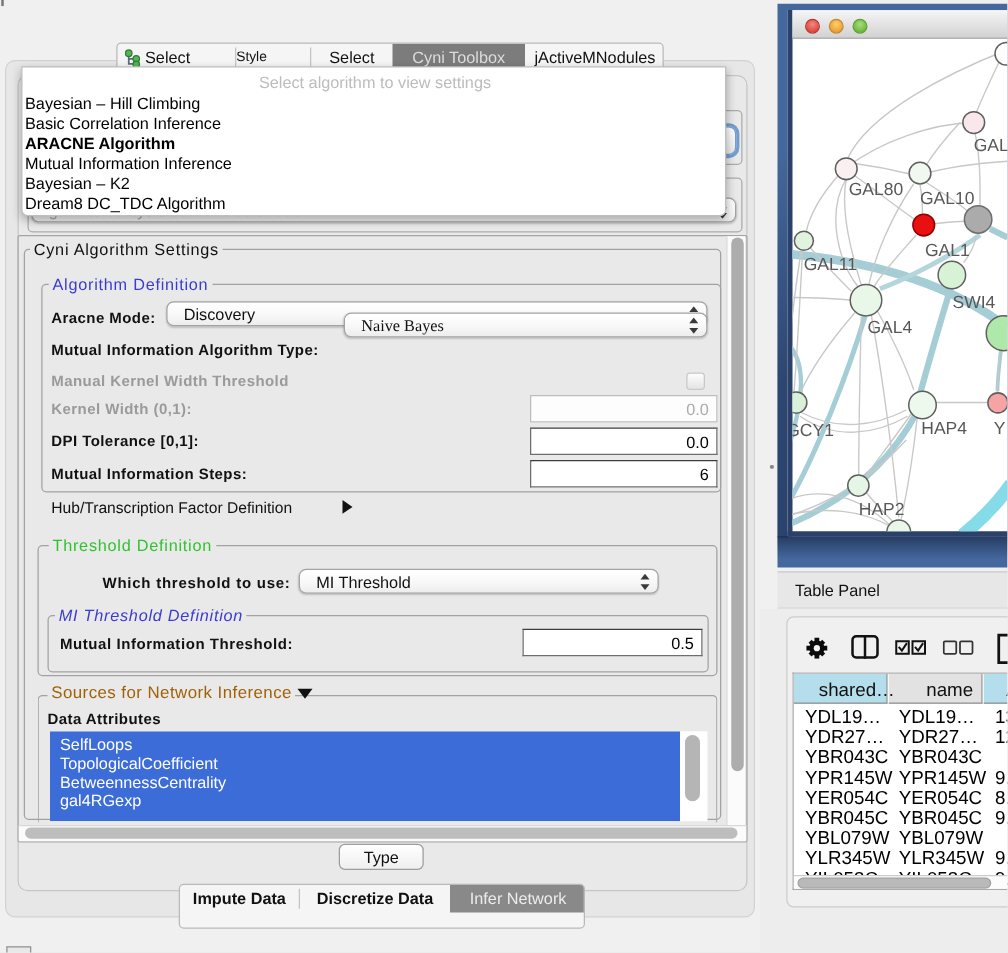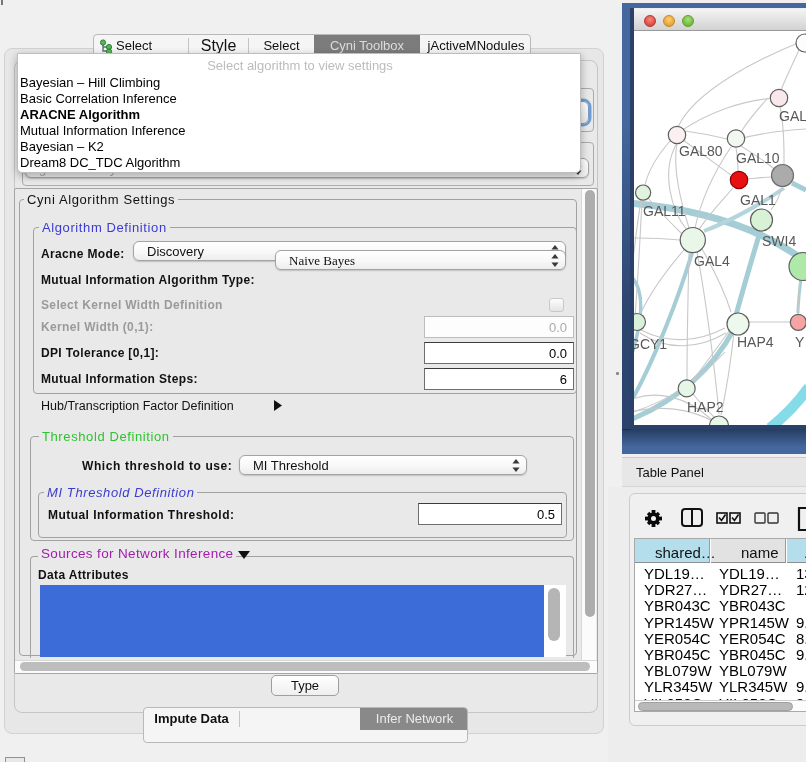--- a/index.html
+++ b/index.html
@@ -33,21 +33,21 @@
   <div class="abs" style="left:94px;top:3px;width:1px;height:17px;background:#C4C4C4;"></div>
   <div class="abs" style="left:154px;top:3px;width:1px;height:17px;background:#C4C4C4;"></div>
   <div class="abs" style="left:220px;top:0;width:106px;height:23px;background:#7C7C7C;"></div>
   <svg class="abs" style="left:6px;top:4px;" width="14" height="15" viewBox="0 0 14 15">
     <path d="M3 4 L3 12 L8 12 M3 8 L8 8" stroke="#5A6B7A" stroke-width="1.4" fill="none"></path>
     <circle cx="3" cy="3.5" r="2.6" fill="#57B457" stroke="#2E7D32" stroke-width="1"></circle>
     <circle cx="9" cy="8" r="2.6" fill="#57B457" stroke="#2E7D32" stroke-width="1"></circle>
     <circle cx="9" cy="12.5" r="2.6" fill="#57B457" stroke="#2E7D32" stroke-width="1"></circle>
   </svg>
   <div class="abs" style="left:22px;top:0;width:72px;height:23px;line-height:22px;font-size:13px;color:#111;">Select</div>
-  <div class="abs" style="left:95px;top:0;width:59px;height:23px;line-height:22px;font-size:16px;color:#111;text-align:center;">Style</div>
+  <div class="abs" style="left:95px;top:0;width:59px;height:23px;line-height:22px;font-size:11px;color:#111;">Style</div>
   <div class="abs" style="left:155px;top:0;width:65px;height:23px;line-height:22px;font-size:13px;color:#111;text-align:center;">Select</div>
   <div class="abs" style="left:220px;top:0;width:106px;height:23px;line-height:22px;font-size:13px;color:#DCDCDC;text-align:center;">Cyni Toolbox</div>
   <div class="abs" style="left:326px;top:0;width:112px;height:23px;line-height:22px;font-size:13px;color:#111;text-align:center;">jActiveMNodules</div>
 </div>
 
 <div class="abs" style="left:22px;top:88px;width:572px;height:44px;border:1px solid #ABABAB;border-radius:4px;"></div>
 <div class="abs" style="left:22px;top:142px;width:572px;height:44px;border:1px solid #ABABAB;border-radius:4px;"></div>
 <div class="abs" style="left:25px;top:101px;width:564px;height:23px;border-radius:6px;background:linear-gradient(#FFF,#E9E9E9);box-shadow:0 0 0 2.5px rgba(98,150,210,0.9);border:1px solid #7A9CC8;"></div>
 <div class="combo" style="left:25px;top:158px;width:564px;">
   <div class="ctext" style="color:#AAA;">gal-filtered.cys that on default node</div>
@@ -80,21 +80,21 @@
     </svg>
 </div>
 <div class="abs blab" style="left:41px;top:273px;">Mutual Information Algorithm Type:</div>
 <div class="combo" style="left:275px;top:250px;width:291px;font-family:Liberation Serif, serif;">
   <div class="ctext">Naive Bayes</div>
     <svg style="position:absolute;right:6px;top:3px;" width="8" height="13" viewBox="0 0 8 13">
       <path d="M4 0 L7.6 4.6 L0.4 4.6 Z" fill="#3A3A3A"></path>
       <path d="M4 13 L7.6 8.4 L0.4 8.4 Z" fill="#3A3A3A"></path>
     </svg>
 </div>
-<div class="abs glab" style="left:41px;top:298px;">Select Kernel Width Definition</div>
+<div class="abs glab" style="left:41px;top:298px;">Manual Kernel Width Threshold</div>
 <div class="abs" style="left:549px;top:298px;width:15px;height:14px;background:linear-gradient(#FDFDFD,#E4E4E4);border:1px solid #C9C9C9;border-radius:3px;"></div>
 <div class="abs glab" style="left:41px;top:320px;">Kernel Width (0,1):</div>
 <div class="abs" style="left:424px;top:316px;width:150px;height:22px;background:#FDFDFD;border:1px solid #BDBDBD;">
   <div class="abs" style="right:6px;top:3px;font-size:13px;color:#ABABAB;">0.0</div>
 </div>
 <div class="abs blab" style="left:41px;top:346px;">DPI Tolerance [0,1]:</div>
 <div class="tfield" style="left:424px;top:342px;width:150px;">
     <div class="val">0.0</div>
   </div>
 <div class="abs blab" style="left:41px;top:372px;">Mutual Information Steps:</div>
@@ -118,36 +118,38 @@
     </svg>
 </div>
 <div class="grp" style="left:38px;top:492px;width:529px;height:46px;"></div>
 <div class="grptitle" style="left:44px;top:485px;color:#3B3BD0;font-style:italic;">MI Threshold Definition</div>
 <div class="abs blab" style="left:48px;top:508px;letter-spacing:0.45px;">Mutual Information Threshold:</div>
 <div class="tfield" style="left:418px;top:503px;width:144px;">
     <div class="val">0.5</div>
   </div>
 
 <div class="grp" style="left:30px;top:556px;width:544px;height:102px;border-bottom:none;border-bottom-left-radius:0;border-bottom-right-radius:0;"></div>
-<div class="grptitle" style="left:38px;top:546px;color:#a21caf;font-size:13.5px;letter-spacing:0.35px;">Sources for Network Inference</div>
+<div class="grptitle" style="left:38px;top:546px;color:#a16207;font-size:13.5px;letter-spacing:0.35px;">Sources for Network Inference</div>
 <svg class="abs" style="left:237px;top:550px;" width="14" height="10" viewBox="0 0 14 10">
     <path d="M1 1 L13 1 L7 9 Z" fill="#111"></path>
   </svg>
 <div class="abs blab" style="left:38px;top:568px;">Data Attributes</div>
 <div class="abs" style="left:40px;top:585px;width:526px;height:72px;background:#FFF;overflow:hidden;">
   <div class="abs" style="left:0;top:0;width:504px;height:72px;background:#3C6CD8;"></div>
+  <div class="abs" style="left:8px;top:3px;font-size:13px;color:#FFF;line-height:15px;">SelfLoops<br>TopologicalCoefficient<br>BetweennessCentrality<br>gal4RGexp</div>
   <div class="abs" style="left:508px;top:3px;width:12px;height:53px;background:#B5B5B5;border-radius:6px;"></div>
 </div>
 
 <div class="abs" style="left:271px;top:675px;width:68px;height:21px;background:linear-gradient(#FFF,#EFEFEF);border:1px solid #9E9E9E;border-radius:5px;text-align:center;line-height:20px;font-size:13px;color:#111;">Type</div>
 
 <div class="abs" style="left:143px;top:707px;width:325px;height:36px;background:#F5F5F5;border:1px solid #B9B9B9;border-radius:4px;overflow:hidden;">
   <div class="abs" style="left:95px;top:3px;width:1px;height:16px;background:#C4C4C4;"></div>
   <div class="abs" style="left:216px;top:0;width:109px;height:22px;background:#898989;"></div>
   <div class="abs" style="left:0;top:0;width:95px;height:22px;line-height:21px;font-size:13px;color:#111;text-align:center;font-weight:bold;">Impute Data</div>
+  <div class="abs" style="left:96px;top:0;width:120px;height:22px;line-height:21px;font-size:13px;color:#111;text-align:center;font-weight:bold;">Discretize Data</div>
   <div class="abs" style="left:216px;top:0;width:109px;height:22px;line-height:21px;font-size:13px;color:#ECECEC;text-align:center;">Infer Network</div>
 </div>
 
 <div class="abs" style="left:5px;top:757px;width:20px;height:10px;background:#E8E8E8;border:1.5px solid #909090;"></div>
 
 <div class="abs" style="left:608px;top:0;width:14px;height:762px;background:#F0F0F0;"></div>
 <div class="abs" style="left:616px;top:372px;width:3px;height:3px;background:#888;border-radius:1px;"></div>
 
 <div class="abs" style="left:622px;top:3px;width:184px;height:451px;background:#44679D;"></div>
 

